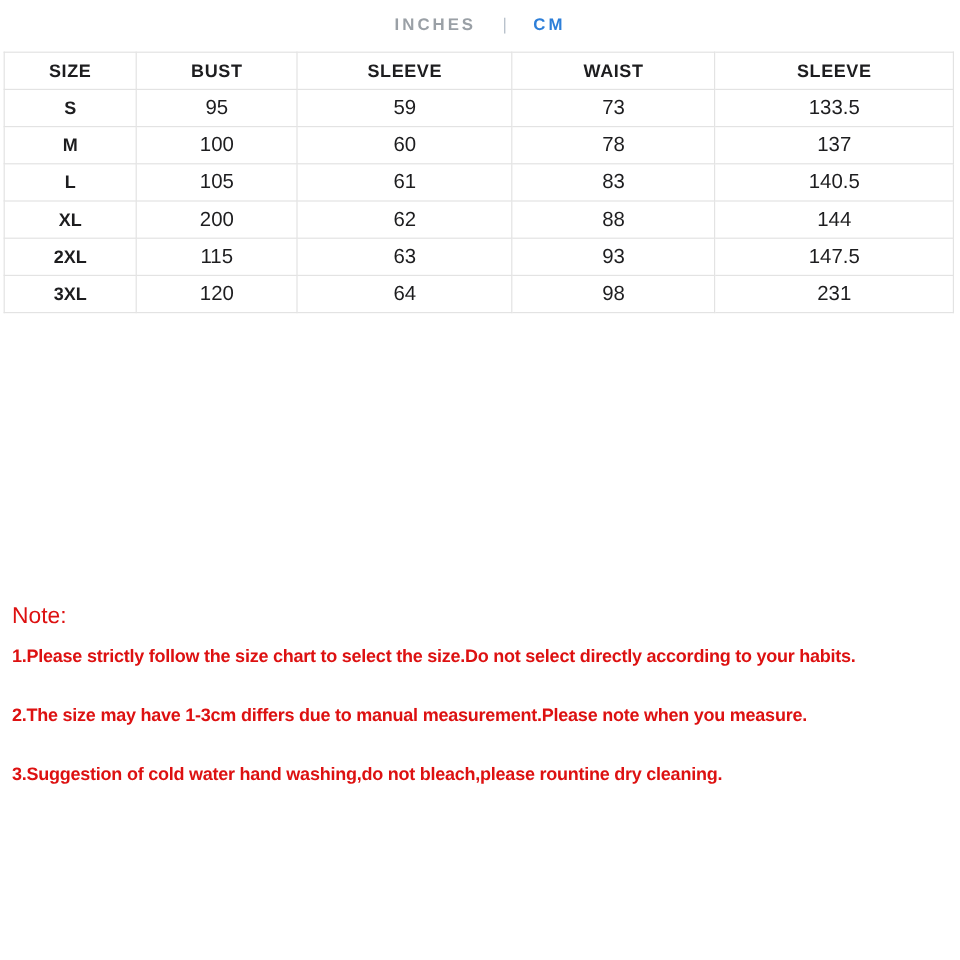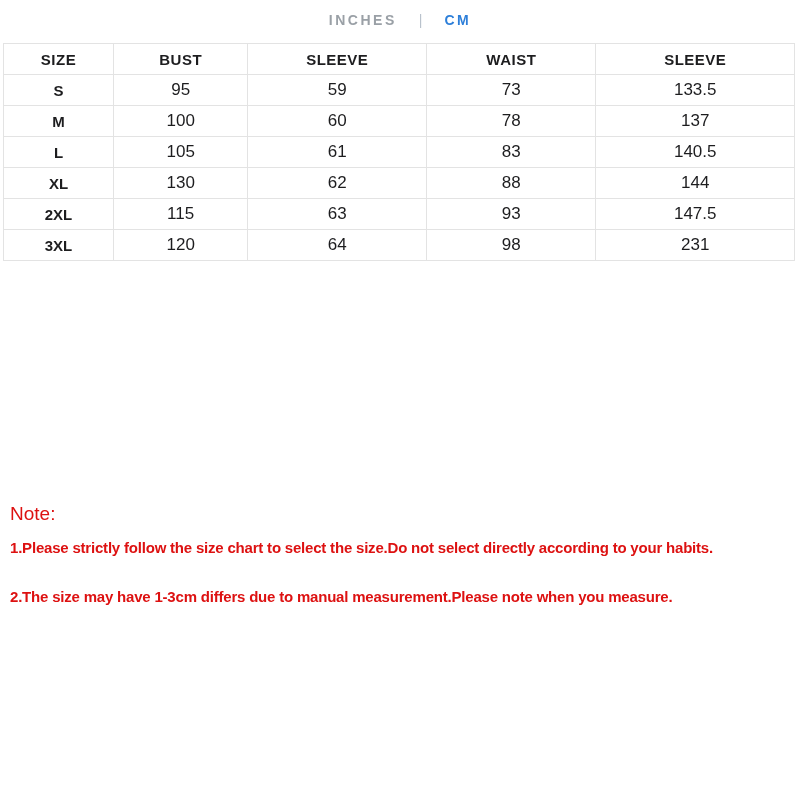--- a/index.html
+++ b/index.html
@@ -116,21 +116,21 @@
         </tr>
         <tr>
           <td class="size-cell">L</td>
           <td>105</td>
           <td>61</td>
           <td>83</td>
           <td>140.5</td>
         </tr>
         <tr>
           <td class="size-cell">XL</td>
-          <td>130</td>
+          <td>200</td>
           <td>62</td>
           <td>88</td>
           <td>144</td>
         </tr>
         <tr>
           <td class="size-cell">2XL</td>
           <td>115</td>
           <td>63</td>
           <td>93</td>
           <td>147.5</td>
@@ -143,13 +143,14 @@
           <td>231</td>
         </tr>
       </tbody>
   </table>
 </div>
 
 <div class="notes" style="color: rgb(221, 17, 17);">
   <div class="notes-heading">Note:</div>
   <div class="note-line">1.Please strictly follow the size chart to select the size.Do not select directly according to your habits.</div>
   <div class="note-line">2.The size may have 1-3cm differs due to manual measurement.Please note when you measure.</div>
+  <div class="note-line">3.Suggestion of cold water hand washing,do not bleach,please rountine dry cleaning.</div>
 </div>
 
 </body></html>

